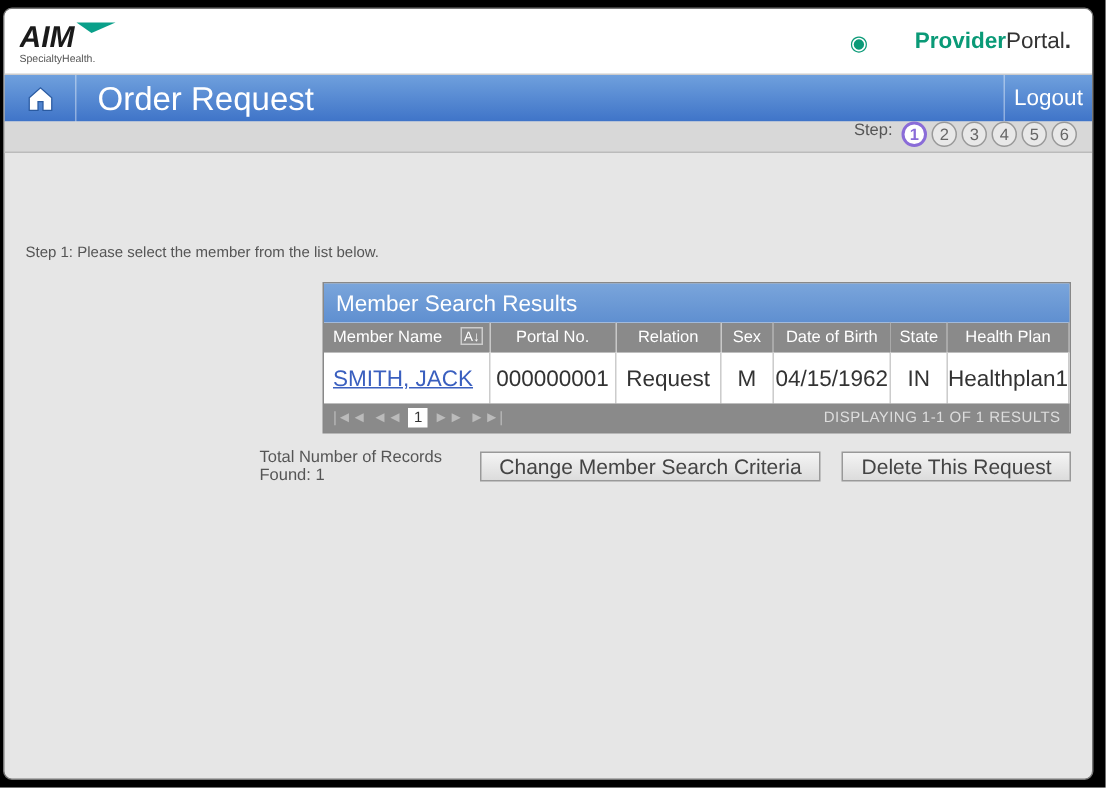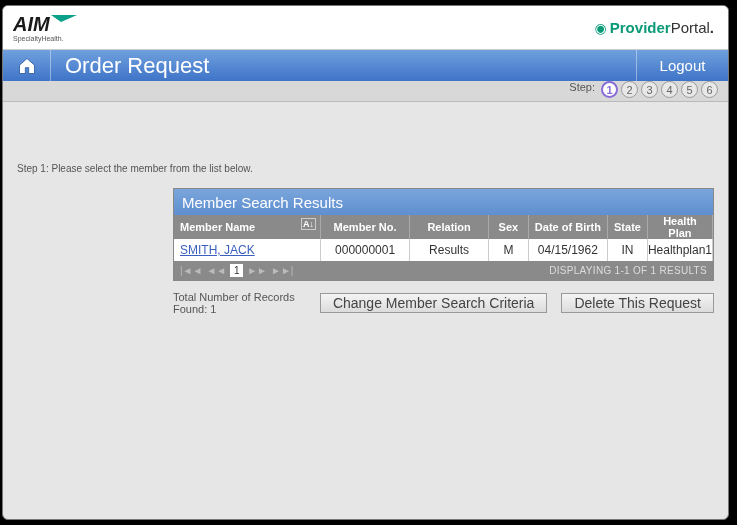--- a/index.html
+++ b/index.html
@@ -36,21 +36,21 @@
   .logo-aim svg { display: block; }
   .logo-provider {
     font-size: 15px;
     color: #333;
     font-weight: 500;
     display: flex;
     align-items: center;
     gap: 3px;
   }
   .logo-provider .icon { color: #0a9a77; font-size: 14px; }
-  .logo-provider strong { color: #0a9a77; font-weight: bold; }
+  .logo-provider strong { color: #0a9a77; font-weight: bold; margin-left: 28px; }
   .logo-provider span.portal { color: #333; font-weight: 300; }
   .logo-provider span.dot { font-weight: bold; }
 
   .navbar {
     height: 31px;
     background: linear-gradient(#6fa0dd, #3f74c8);
     display: flex;
     align-items: stretch;
     color: #fff;
   }
@@ -65,21 +65,21 @@
   .navbar .home svg { width: 20px; height: 20px; }
   .navbar .title {
     flex: 1;
     display: flex;
     align-items: center;
     padding-left: 14px;
     font-size: 22px;
     font-weight: 400;
   }
   .navbar .logout {
-    width: 92px;
+    width: 59px;
     display: flex;
     align-items: center;
     justify-content: center;
     border-left: 1px solid rgba(255,255,255,0.4);
     font-size: 15px;
     cursor: pointer;
   }
 
   .stepbar {
     height: 21px;
@@ -118,63 +118,64 @@
     padding: 16px 14px 14px 14px;
     margin-top: 45px;
   }
 
   .content {
     padding: 0 14px 0 170px;
   }
 
   .panel {
     border: 1px solid #888;
+    margin-left: 42px;
   }
   .panel-title {
     height: 26px;
     background: linear-gradient(#7aa5db, #5f8fd0);
     color: #fff;
     font-size: 15px;
     font-weight: 400;
     display: flex;
     align-items: center;
     padding-left: 8px;
   }
   table.grid {
     width: 100%;
     border-collapse: collapse;
     font-size: 11px;
   }
   table.grid th {
     background: #8a8a8a;
     color: #fff;
-    font-weight: bold;
+    font-weight: normal;
     height: 20px;
     border-right: 1px solid #aaa;
     position: relative;
     text-align: center;
     padding: 0 4px;
   }
   table.grid th:first-child { text-align: left; padding-left: 6px; }
   table.grid th .sort-icon {
     position: absolute;
     right: 4px;
     top: 3px;
     font-size: 9px;
     color: #fff;
     border: 1px solid #ccc;
     padding: 0 1px;
     line-height: 10px;
   }
   table.grid td {
     background: #fff;
     border-right: 1px solid #ccc;
-    height: 22px;
+    height: 34px;
     text-align: center;
-    font-size: 12px;
+    font-size: 15px;
     color: #333;
   }
   table.grid td:first-child {
     text-align: left;
     padding-left: 6px;
   }
   table.grid td a {
     color: #3a5fbf;
     text-decoration: underline;
     cursor: pointer;
@@ -286,33 +287,33 @@
           <col style="width:80px">
           <col style="width:40px">
           <col>
         </colgroup>
         <thead>
           <tr>
             <th>
               <span>Member Name</span>
               <span class="sort-icon">A↓</span>
             </th>
-            <th>Member No.</th>
+            <th>Portal No.</th>
             <th>Relation</th>
             <th>Sex</th>
             <th>Date of Birth</th>
             <th>State</th>
             <th>Health Plan</th>
           </tr>
         </thead>
         <tbody>
           <tr>
             <td><a>SMITH, JACK</a></td>
             <td>000000001</td>
-            <td>Results</td>
+            <td>Request</td>
             <td>M</td>
             <td>04/15/1962</td>
             <td>IN</td>
             <td>Healthplan1</td>
           </tr>
         </tbody>
       </table>
       <div class="pager">
         <span class="nav-btn">|◄◄</span>
         <span class="nav-btn">◄◄</span>

